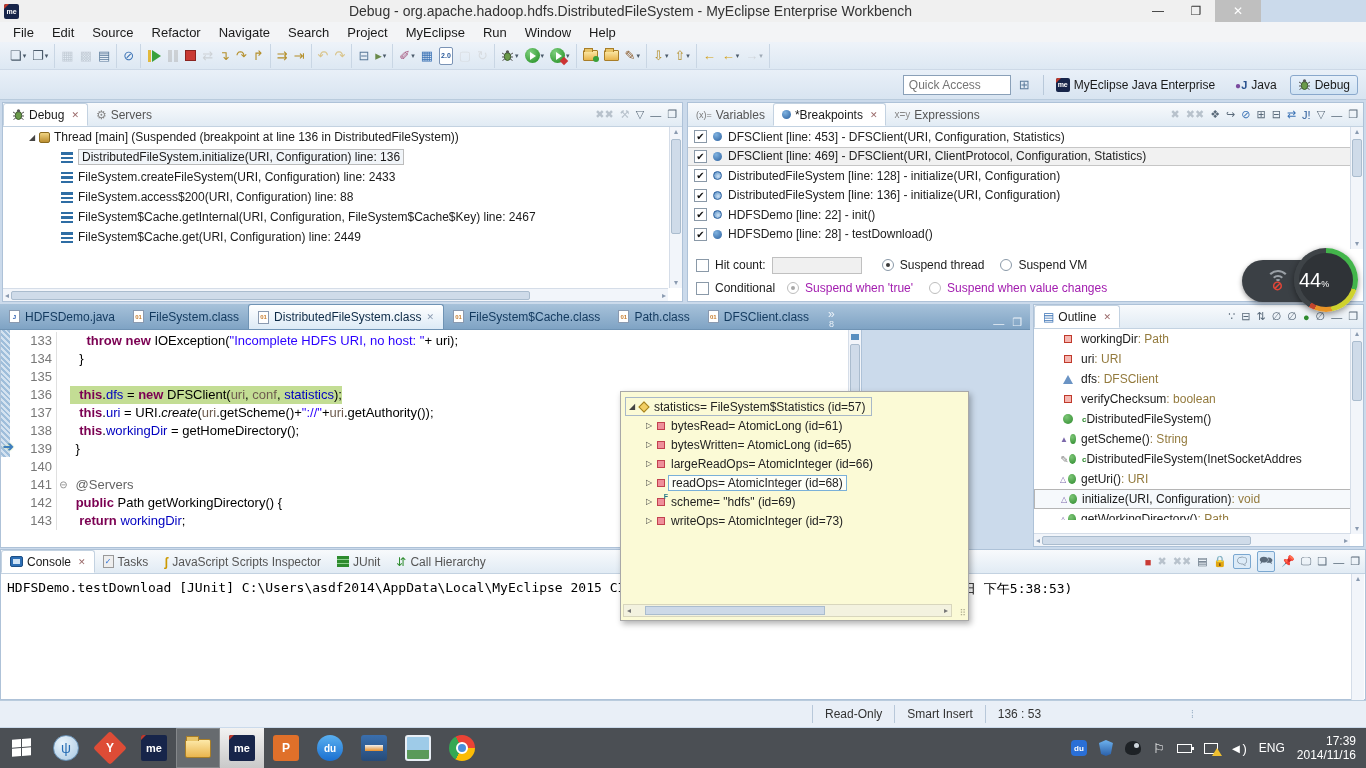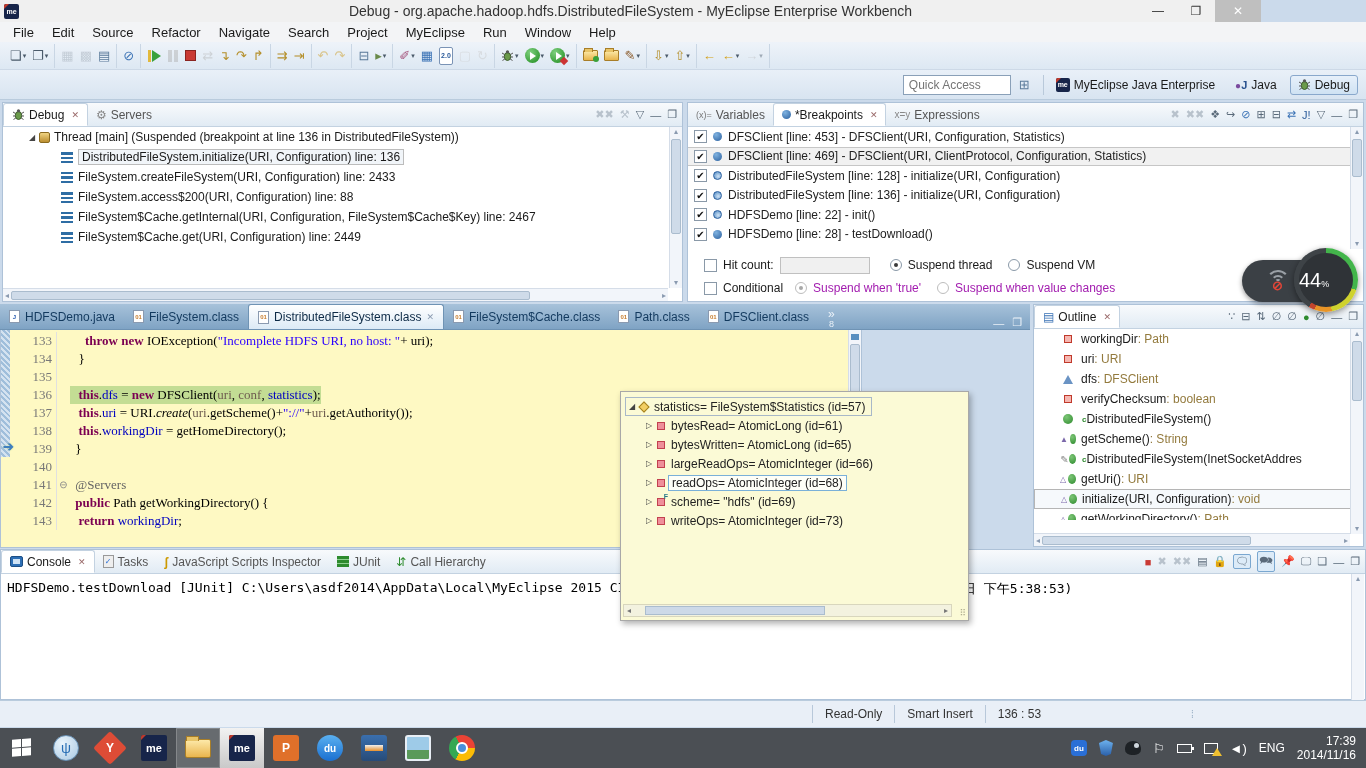--- a/index.html
+++ b/index.html
@@ -72,22 +72,22 @@
   #edtabs{position:absolute;left:0;top:304px;width:1030px;height:26px;
     background:linear-gradient(#a7c2da,#7fa3c4);display:flex;align-items:flex-end;border-bottom:1px solid #6f93b4}
   .etab{display:flex;align-items:center;gap:5px;height:25px;padding:0 9px;font-size:12px;color:#12395e;white-space:nowrap}
   .etab.act{background:linear-gradient(#ffffff,#dceaf6);border-radius:3px 3px 0 0;color:#0d2a46;border:1px solid #6f93b4;border-bottom:none}
   .etab .x{color:#8a9ab0;font-size:9px}
   .i-page{width:11px;height:13px;background:#fff;border:1px solid #8a9ab0;font-size:6px;display:inline-flex;align-items:center;justify-content:center;font-weight:bold;flex:none}
   .i-page.j{color:#2a5db0}.i-page.c{color:#c77d2e}
   #edoverflow{color:#eaf1f8;font-size:12px;margin-left:10px;line-height:10px;text-align:center}
   #edoverflow small{display:block;font-size:9px}
   #edctl{margin-left:auto;display:flex;gap:8px;padding:0 8px;color:#eaf1f8;font-size:11px;align-items:center}
-  #editor{position:absolute;left:0;top:330px;width:862px;height:218px;background:#fef9c3;border:1px solid #aec2d8;border-top:none;overflow:hidden;
-    font-family:Liberation Serif, serif;font-size:13px}
+  #editor{position:absolute;left:0;top:330px;width:862px;height:218px;background:#ffffff;border:1px solid #aec2d8;border-top:none;overflow:hidden;
+    font-family:Liberation Sans, sans-serif;font-size:13px}
   #hatch{position:absolute;left:0;top:0;width:9px;height:127px;
     background:repeating-linear-gradient(45deg,#d4e2f0 0 2px,#9fbedb 2px 4px)}
   .cl{display:flex;height:18px;line-height:18px;white-space:pre}
   .lnum{width:46px;text-align:right;color:#787878;flex:none;padding-right:4px}
   .lfold{width:14px;color:#8a8a8a;font-size:10px;flex:none;border-left:1px solid #e0e0e0;text-align:center}
   .lcode{padding-left:2px}
   .curhl{background:#c3dd94}
   .c-k{color:#7b0052;font-weight:bold}
   .c-s{color:#2a00ff}
   .c-f{color:#0000c0}
@@ -544,21 +544,21 @@
         <span class="bpdot m"></span>
         <span>HDFSDemo [line: 22] - init()</span>
       </div>
       <div class="bprow">
         <span class="cb">✔</span>
         <span class="bpdot"></span>
         <span>HDFSDemo [line: 28] - testDownload()</span>
       </div>
     </div>
   <div class="vsb" style="right:0;top:24px;height:122px">▴<span class="th" style="top:12px;height:38px"></span><span style="position:absolute;bottom:1px;left:4px">▾</span></div>
-  <div id="bp-opts" style="position:absolute;left:0;right:0;bottom:0;height:52px;background:#fff;padding:4px 16px">
+  <div id="bp-opts" style="position:absolute;left:0;right:0;bottom:0;height:52px;background:#fff;padding:4px 8px">
     <div class="optrow" style="height:24px">
       <span class="cb"></span>
       <span>Hit count:</span>
       <input style="width: 90px; height: 17px; border: 1px solid rgb(192, 192, 192); background: rgb(240, 240, 240);" disabled="">
       <span class="rd on" style="margin-left:14px"></span>
       <span>Suspend thread</span>
       <span class="rd" style="margin-left:10px"></span>
       <span>Suspend VM</span>
     </div>
     <div class="optrow" style="height:22px">

